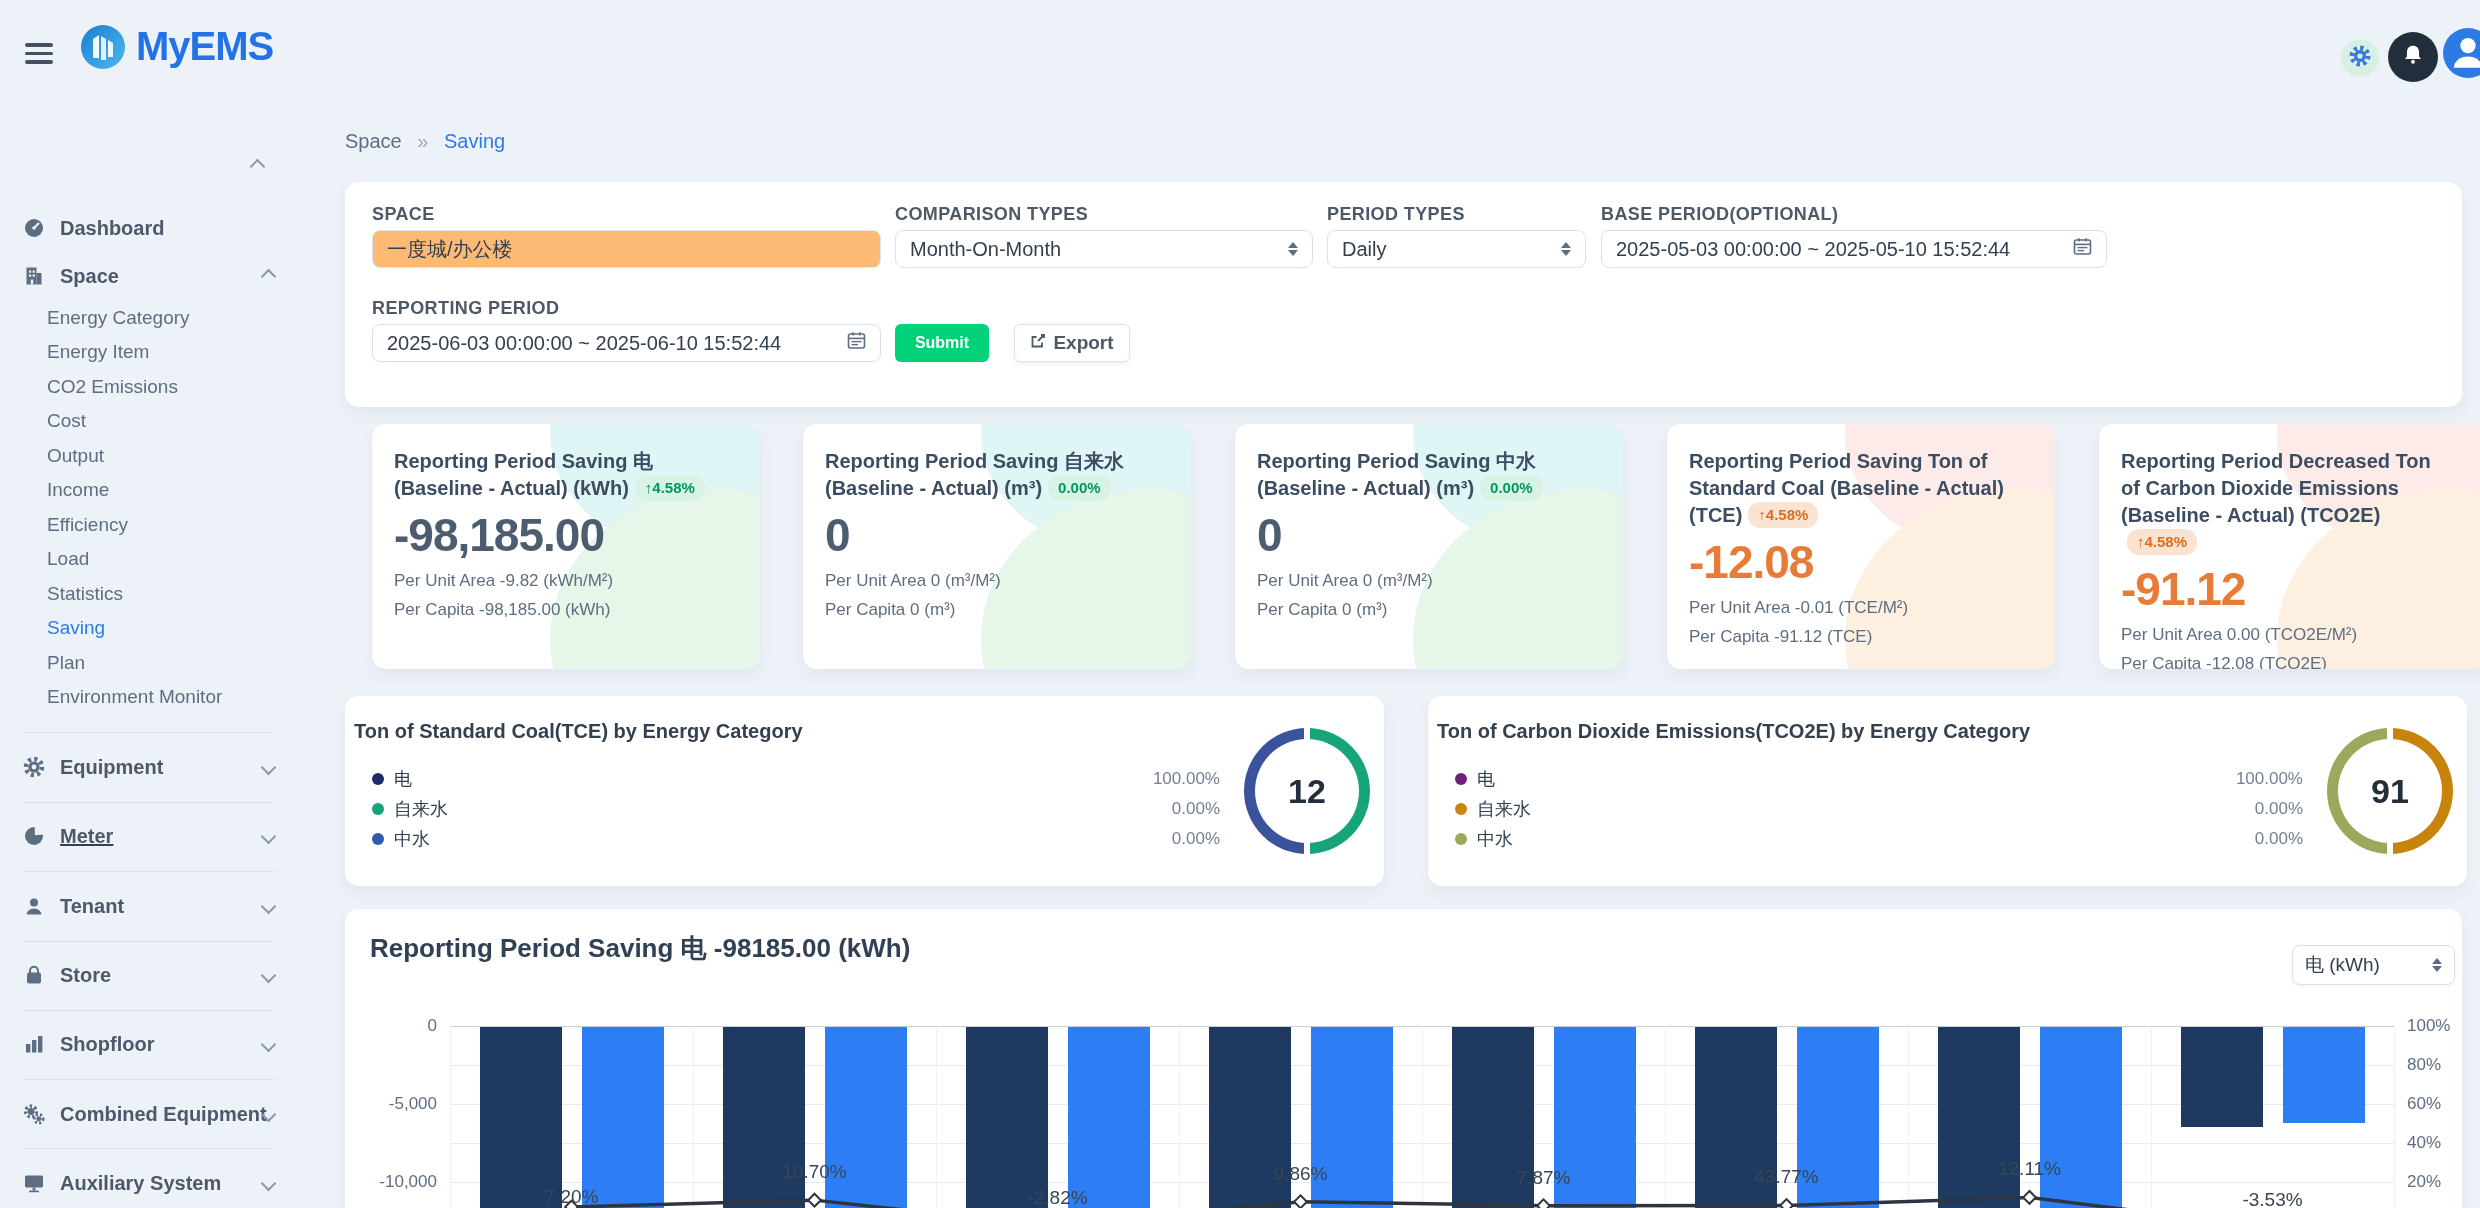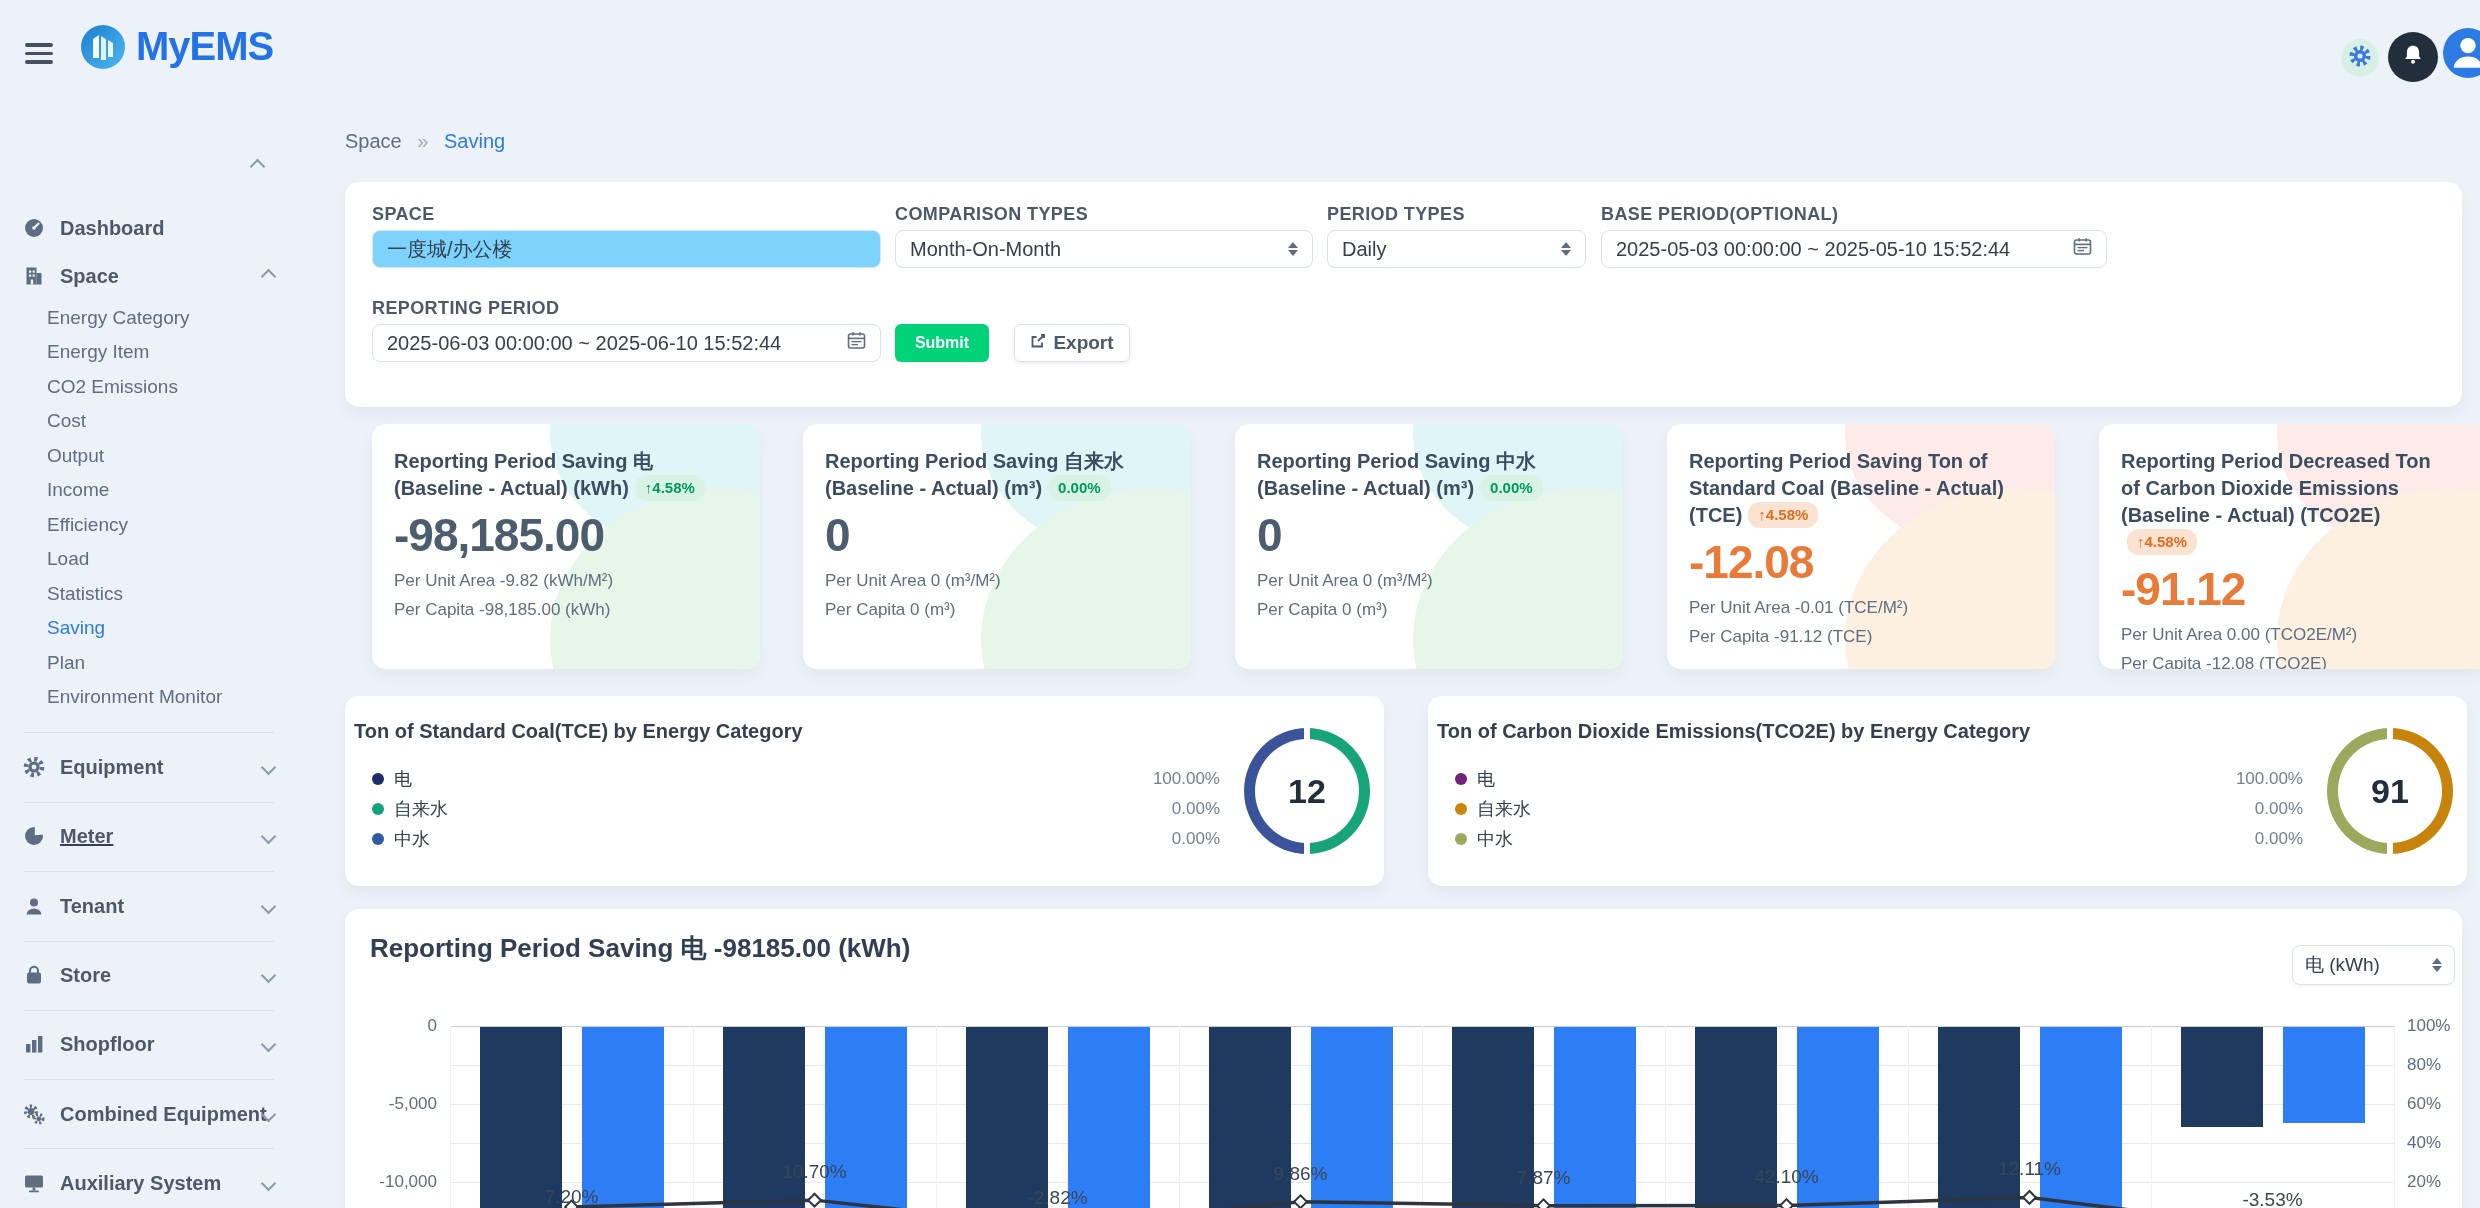--- a/index.html
+++ b/index.html
@@ -37,21 +37,21 @@
   #breadcrumb{position:absolute;left:345px;top:130px;font-size:20px;color:#5e6e82;}
   #breadcrumb .sep{color:#9daabb;margin:0 10px;}
   #breadcrumb .current{color:#2c7be5;}
   #collapse-toggle{position:absolute;left:252px;top:158px;cursor:pointer;}
 
   
   #form-card{left:345px;top:182px;width:2117px;height:225px;}
   .flabel{position:absolute;font-size:18px;font-weight:700;color:#4d5969;letter-spacing:.4px;}
   .finput{position:absolute;height:38px;border:1px solid #d8e2ef;border-radius:8px;background:#fff;
           font-size:20px;color:#344050;display:flex;align-items:center;padding:0 14px;box-sizing:border-box;}
-  .finput.gray{background:#7dd3fc;border-color:#dde5ef;text-align:center;}
+  .finput.gray{background:#fdba74;border-color:#dde5ef;text-align:center;}
   .finput .cal{margin-left:auto;flex:0 0 auto;}
   .sel-arrows{margin-left:auto;display:flex;flex-direction:column;gap:2px;}
   .sel-arrows i{width:0;height:0;border-left:5px solid transparent;border-right:5px solid transparent;display:block;}
   .sel-arrows i.u{border-bottom:6px solid #5e6e82;}
   .sel-arrows i.d{border-top:6px solid #5e6e82;}
   #submit-btn{position:absolute;left:550px;top:142px;width:94px;height:38px;background:#00d27a;color:#fff;
               border:none;border-radius:6px;font-size:16px;font-weight:700;cursor:pointer;font-family:inherit;}
   #export-btn{position:absolute;left:669px;top:142px;width:116px;height:38px;background:#fff;color:#4d5969;
               border:1px solid #d8e2ef;border-radius:6px;font-size:19px;font-weight:600;cursor:pointer;
               display:flex;align-items:center;justify-content:center;gap:7px;font-family:inherit;
@@ -524,21 +524,21 @@
           <rect x="-4.5" y="-4.5" width="9" height="9" transform="translate(1093.5,179.6535) rotate(45)" fill="#fff" stroke="#2e3440" stroke-width="2"></rect>
           <rect x="-4.5" y="-4.5" width="9" height="9" transform="translate(1336.5,179.478) rotate(45)" fill="#fff" stroke="#2e3440" stroke-width="2"></rect>
           <rect x="-4.5" y="-4.5" width="9" height="9" transform="translate(1579.5,171.3855) rotate(45)" fill="#fff" stroke="#2e3440" stroke-width="2"></rect>
           <rect x="-4.5" y="-4.5" width="9" height="9" transform="translate(1822.5,201.8835) rotate(45)" fill="#fff" stroke="#2e3440" stroke-width="2"></rect>
         </svg>
         <div class="rate-label" style="left: 121.5px; top: 170.96px;">7.20%</div>
         <div class="rate-label" style="left: 364.5px; top: 146.135px;">10.70%</div>
         <div class="rate-label" style="left: 607.5px; top: 172.499px;">-2.82%</div>
         <div class="rate-label" style="left: 850.5px; top: 147.773px;">9.86%</div>
         <div class="rate-label" style="left: 1093.5px; top: 151.654px;">7.87%</div>
-        <div class="rate-label" style="left: 1336.5px; top: 151.478px;">42.10%</div>
+        <div class="rate-label" style="left: 1336.5px; top: 151.478px;">43.77%</div>
         <div class="rate-label" style="left: 1579.5px; top: 143.386px;">12.11%</div>
         <div class="rate-label" style="left: 1822.5px; top: 173.883px;">-3.53%</div>
       </div>
   <div class="ytick left" style="top: 117px;">0</div>
       <div class="ytick left" style="top: 195px;">-5,000</div>
       <div class="ytick left" style="top: 273px;">-10,000</div>
       <div class="ytick right" style="top: 117px;">100%</div>
       <div class="ytick right" style="top: 156px;">80%</div>
       <div class="ytick right" style="top: 195px;">60%</div>
       <div class="ytick right" style="top: 234px;">40%</div>

